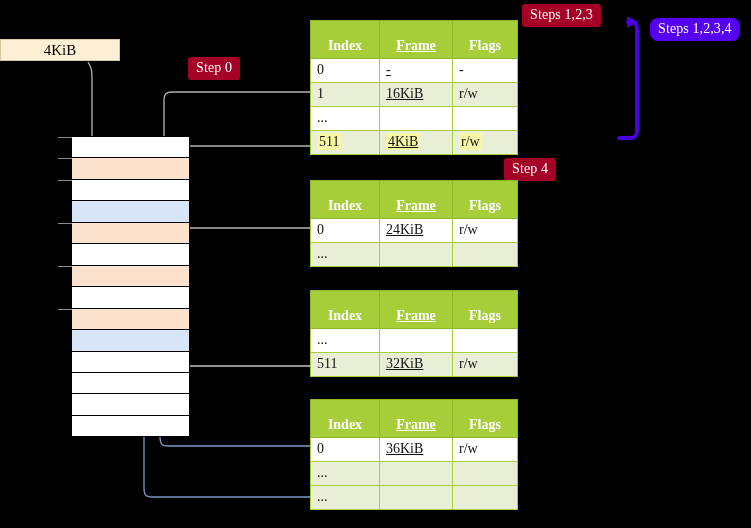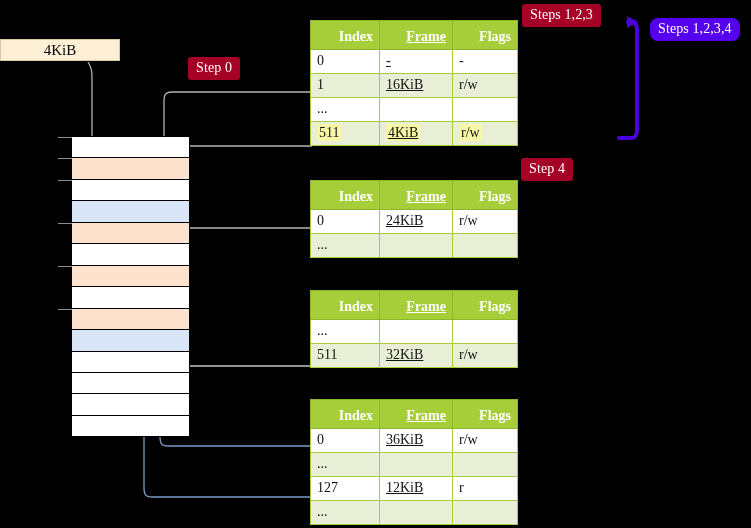--- a/index.html
+++ b/index.html
@@ -87,22 +87,22 @@
   .ptable {
     position: absolute;
     border-collapse: collapse;
     font-size: 14px;
     background: #ffffff;
   }
   .ptable th {
     background: #a6ce39;
     color: #ffffff;
     font-weight: bold;
-    text-align: right;
-    padding: 8px 6px 4px 6px;
+    text-align: center;
+    padding: 17px 6px 4px 6px;
     border: 1px solid #8cb62c;
     font-size: 14px;
     font-family: "Liberation Serif", "DejaVu Serif", serif;
   }
   .ptable td {
     padding: 3px 6px 4px 6px;
     border: 1px solid #a6ce39;
     color: #111111;
     height: 19px;
     box-sizing: border-box;
@@ -191,21 +191,21 @@
       <div class="memrow m-white"></div>
       <div class="memrow m-white"></div>
       <div class="memrow m-white"></div>
       <div class="memrow m-white"></div>
     </div>
 
   <div id="badge-host">
       <div class="badge badge-crimson" style="left: 188px; top: 57px;">Step 0</div>
       <div class="badge badge-crimson" style="left: 510px; top: 4px; margin-left: 12px;">Steps 1,2,3</div>
       <div class="badge badge-violet" style="left: 650px; top: 18px; border-radius: 8px;">Steps 1,2,3,4</div>
-      <div class="badge badge-crimson" style="left: 521px; top: 158px;">Step 4</div>
+      <div class="badge badge-crimson" style="left: 504px; top: 158px;">Step 4</div>
     </div>
 
   <div id="tables-host">
       <table class="ptable" style="left: 310px; top: 20px;">
         <thead>
           <tr>
             <th class="c-index">Index</th>
             <th class="c-frame">Frame</th>
             <th class="c-flags">Flags</th>
           </tr>
@@ -287,25 +287,20 @@
           <tr>
             <td class="c-index">0</td>
             <td class="c-frame">36KiB</td>
             <td class="c-flags">r/w</td>
           </tr>
           <tr class="alt">
             <td class="c-index">...</td>
             <td class="c-frame"></td>
             <td class="c-flags"></td>
           </tr>
-          <tr>
-            <td class="c-index">127</td>
-            <td class="c-frame">12KiB</td>
-            <td class="c-flags">r</td>
-          </tr>
           <tr class="alt">
             <td class="c-index">...</td>
             <td class="c-frame"></td>
             <td class="c-flags"></td>
           </tr>
         </tbody>
       </table>
     </div>
 
 </div>

